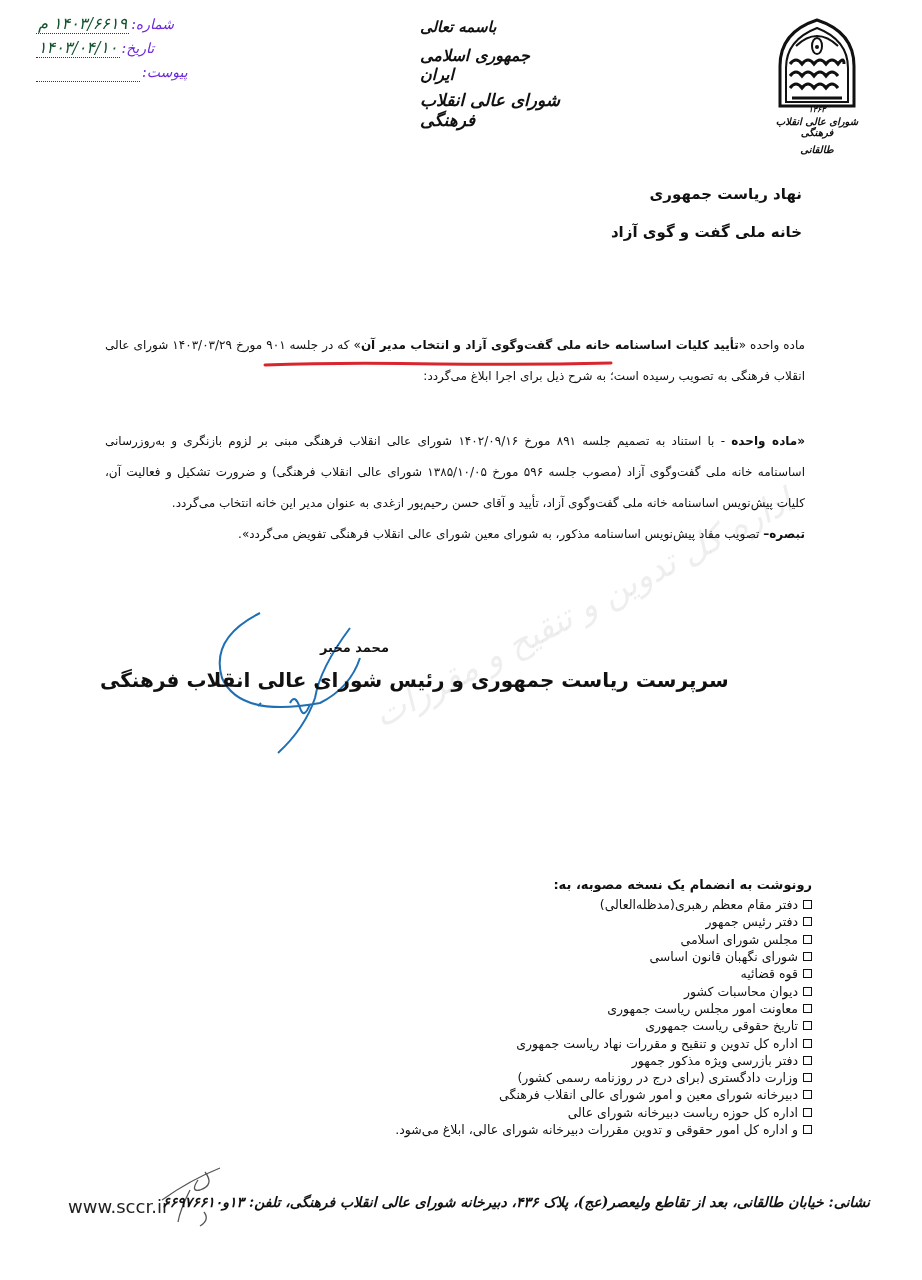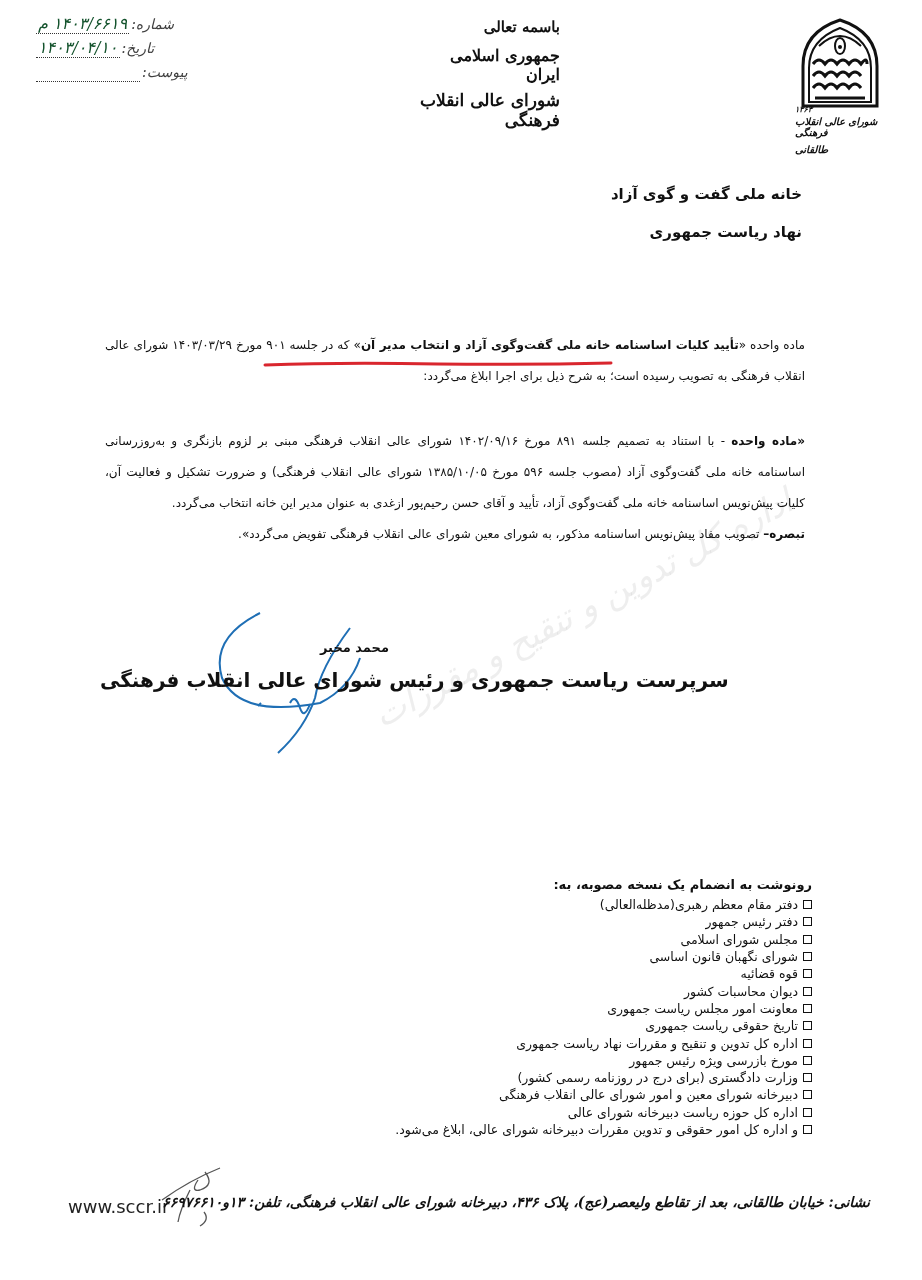--- a/index.html
+++ b/index.html
@@ -3,30 +3,30 @@
 <meta charset="utf-8">
 <style>
   html,body{margin:0;padding:0;background:#ffffff;}
   body{width:922px;height:1280px;position:relative;overflow:hidden;
        font-family:"DejaVu Sans","Liberation Sans",sans-serif;color:#111;}
   .page{position:absolute;left:0;top:0;width:922px;height:1280px;background:#fff;}
   .rtl{direction:rtl;unicode-bidi:embed;}
   
   .meta{position:absolute;left:36px;top:14px;width:190px;font-family:"DejaVu Serif",serif;font-style:italic;}
   .meta-row{display:flex;justify-content:flex-end;align-items:baseline;height:24px;font-size:14px;direction:rtl;}
-  .meta-label{font-size:14px;color:#404040;margin-left:2px;}
+  .meta-label{font-size:14px;color:#6d28d9;margin-left:2px;}
   .meta-val{color:#14532d;font-size:16px;letter-spacing:0.5px;border-bottom:1px dotted #333;padding:0 2px;white-space:nowrap;}
   .meta-val.empty{width:100px;color:transparent;}
   
-  .center-head{position:absolute;left:420px;top:18px;width:140px;text-align:right;font-family:"DejaVu Serif",serif;font-weight:bold;}
+  .center-head{position:absolute;left:420px;top:18px;width:140px;text-align:left;font-family:"DejaVu Serif",serif;font-style:italic;font-weight:bold;}
   .center-head .l1{font-size:15px;margin-bottom:10px;}
   .center-head .l2{font-size:16px;margin-bottom:6px;}
   .center-head .l3{font-size:17px;}
   
-  .logo{position:absolute;left:772px;top:16px;width:90px;text-align:left;margin-left:23px;}
+  .logo{position:absolute;left:772px;top:16px;width:90px;text-align:center;}
   .logo svg{display:block;margin:0 auto;}
   .logo-cap{font-family:"DejaVu Serif",serif;font-style:italic;font-size:10px;font-weight:bold;margin-top:2px;}
   .logo-sub{font-family:"DejaVu Serif",serif;font-style:italic;font-size:10px;font-weight:bold;margin-top:6px;}
   
   .recipients{position:absolute;right:120px;top:182px;text-align:right;font-weight:bold;font-size:15px;}
   .recipients div{height:38px;line-height:24px;}
   
   .body-block{position:absolute;left:105px;width:700px;font-size:12px;line-height:31px;text-align:justify;direction:rtl;}
   .p1{top:330px;}
   .hl{font-weight:bold;position:relative;}
@@ -88,22 +88,22 @@
       <path d="M14 60 q6 -8 12 0 q6 -8 12 0 q6 -8 12 0 q6 -8 12 0" fill="none" stroke="#111" stroke-width="3"></path>
       <path d="M14 72 q6 -8 12 0 q6 -8 12 0 q6 -8 12 0 q6 -8 12 0" fill="none" stroke="#111" stroke-width="3"></path>
       <path d="M16 82 L66 82" stroke="#111" stroke-width="3"></path>
     </svg>
     <div class="logo-cap" style="font-size:8px;margin-top:-4px;">۱۳۶۳</div>
     <div class="logo-cap">شورای عالی انقلاب فرهنگی</div>
     <div class="logo-sub">طالقانی</div>
   </div>
 
   <div class="recipients rtl">
+    <div>نهاد ریاست جمهوری</div>
     <div>خانه ملی گفت و گوی آزاد</div>
-    <div>نهاد ریاست جمهوری</div>
   </div>
 
   <div class="body-block p1">
     <span>ماده واحده «</span><span class="hl">تأیید کلیات اساسنامه خانه ملی گفت‌وگوی آزاد و انتخاب مدیر آن</span><span>» که در جلسه ۹۰۱ مورخ ۱۴۰۳/۰۳/۲۹ شورای عالی انقلاب فرهنگی به تصویب رسیده است؛ به شرح ذیل برای اجرا ابلاغ می‌گردد:</span>
   </div>
   <svg class="red-underline" viewBox="0 0 350 6" preserveAspectRatio="none">
     <path d="M2 4 Q80 1 175 3 Q260 4 348 2" stroke="#d9262e" stroke-width="3" fill="none" stroke-linecap="round"></path>
   </svg>
 
   <div class="body-block p2">
@@ -153,21 +153,21 @@
     <div class="cc-item">
         <span class="cb"></span>
         <span>تاریخ حقوقی ریاست جمهوری</span>
       </div>
     <div class="cc-item">
         <span class="cb"></span>
         <span>اداره کل تدوین و تنقیح و مقررات نهاد ریاست جمهوری</span>
       </div>
     <div class="cc-item">
         <span class="cb"></span>
-        <span>مورخ بازرسی ویژه رئیس جمهور</span>
+        <span>دفتر بازرسی ویژه مذکور جمهور</span>
       </div>
     <div class="cc-item">
         <span class="cb"></span>
         <span>وزارت دادگستری (برای درج در روزنامه رسمی کشور)</span>
       </div>
     <div class="cc-item">
         <span class="cb"></span>
         <span>دبیرخانه شورای معین و امور شورای عالی انقلاب فرهنگی</span>
       </div>
     <div class="cc-item">

